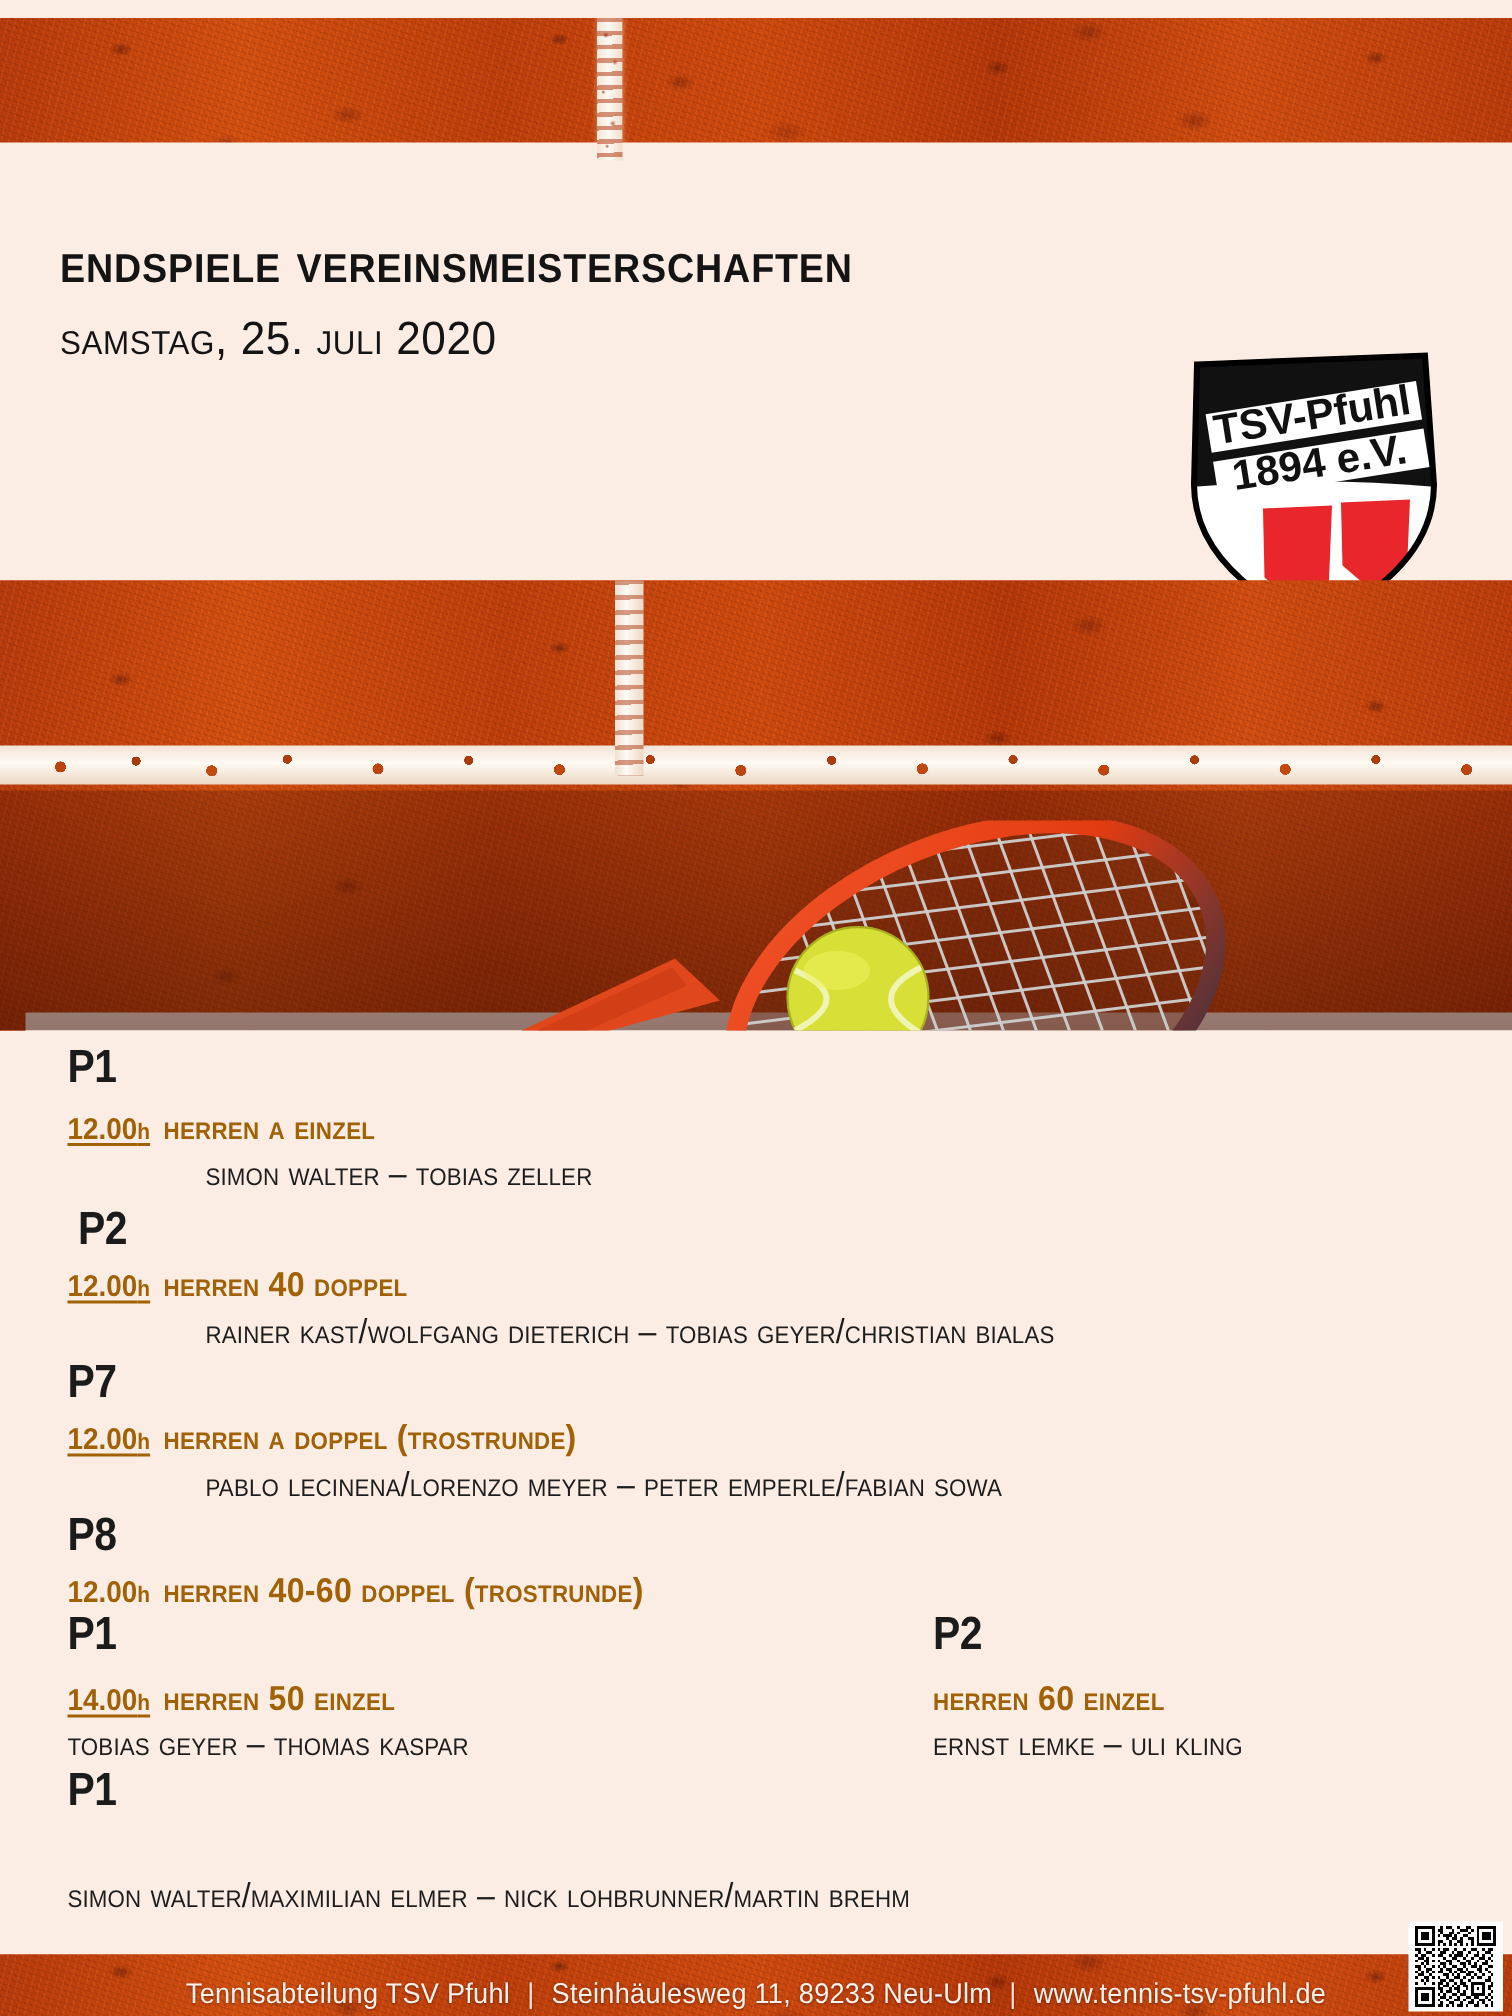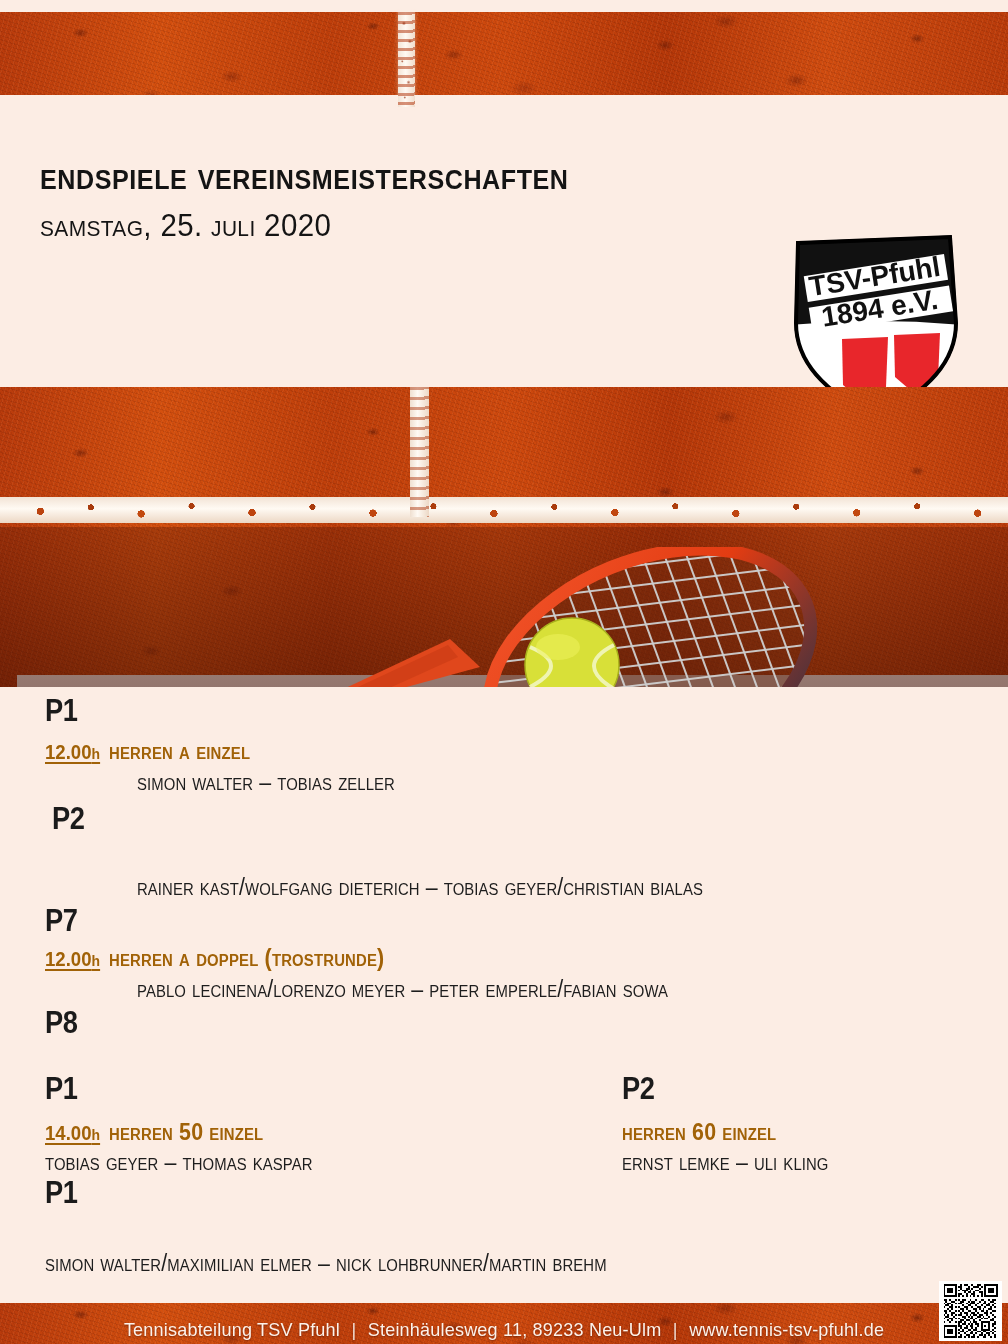--- a/index.html
+++ b/index.html
@@ -297,30 +297,38 @@
   <div id="schedule">
 
     <div class="court" style="left:28px;top:18px;">P1</div>
     <div class="mline" style="left:28px;top:63px;">
       <span class="mtime"><span>12.00</span><span style="font-size:15px">h</span></span>
       <span class="mcat">Herren a einzel</span>
     </div>
     <div class="mplayers" style="left:120px;top:94px;">Simon Walter – Tobias Zeller</div>
 
     <div class="court" style="left:35px;top:126px;">P2</div>
+    <div class="mline" style="left:28px;top:168px;">
+      <span class="mtime"><span>12.00</span><span style="font-size:15px">h</span></span>
+      <span class="mcat">Herren 40 Doppel</span>
+    </div>
     <div class="mplayers" style="left:120px;top:199px;">Rainer Kast/Wolfgang Dieterich – Tobias Geyer/Christian Bialas</div>
 
     <div class="court" style="left:28px;top:228px;">P7</div>
     <div class="mline" style="left:28px;top:270px;text-align:right;">
       <span class="mtime"><span>12.00</span><span style="font-size:15px">h</span></span>
       <span class="mcat">Herren A Doppel (Trostrunde)</span>
     </div>
     <div class="mplayers" style="left:120px;top:301px;">Pablo Lecinena/Lorenzo Meyer – Peter Emperle/Fabian Sowa</div>
 
     <div class="court" style="left:28px;top:330px;">P8</div>
+    <div class="mline" style="left:28px;top:372px;">
+      <span class="mtime plain"><span>12.00</span><span style="font-size:15px">h</span></span>
+      <span class="mcat">Herren 40-60 Doppel (Trostrunde)</span>
+    </div>
 
     <div class="court" style="left:28px;top:396px;">P1</div>
     <div class="mline" style="left:28px;top:444px;">
       <span class="mtime"><span>14.00</span><span style="font-size:15px">h</span></span>
       <span class="mcat">Herren 50 Einzel</span>
     </div>
     <div class="mplayers" style="left:28px;top:474px;">Tobias Geyer – Thomas Kaspar</div>
 
     <div class="court" style="left:605px;top:396px;">P2</div>
     <div class="mline" style="left:605px;top:444px;">

